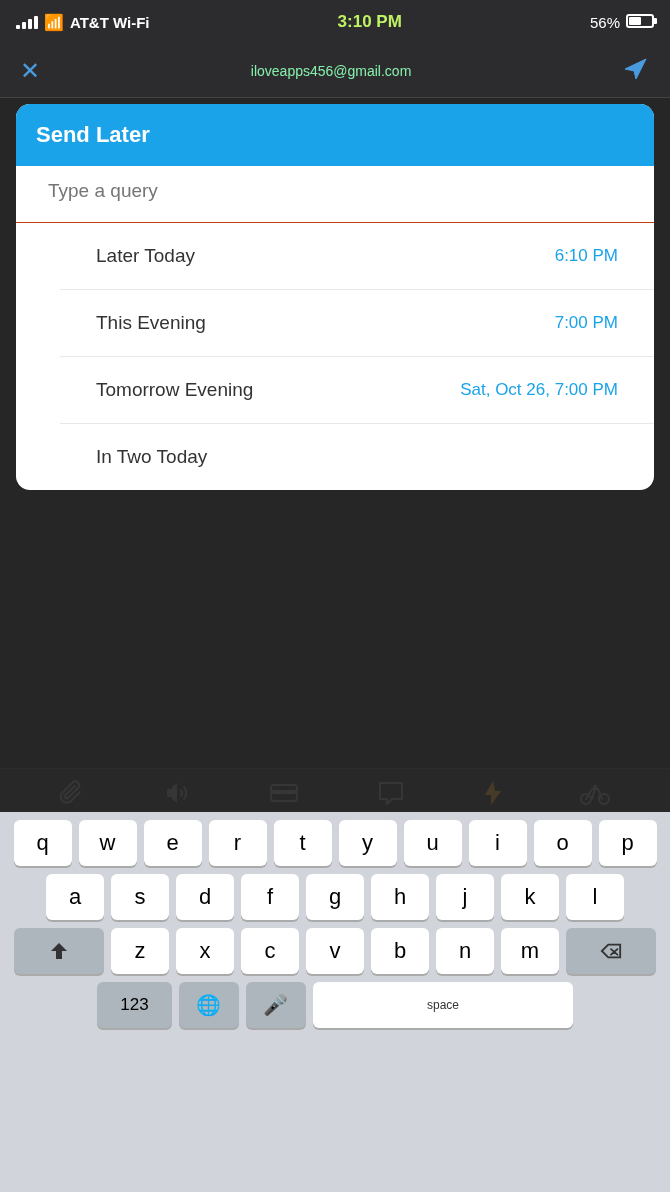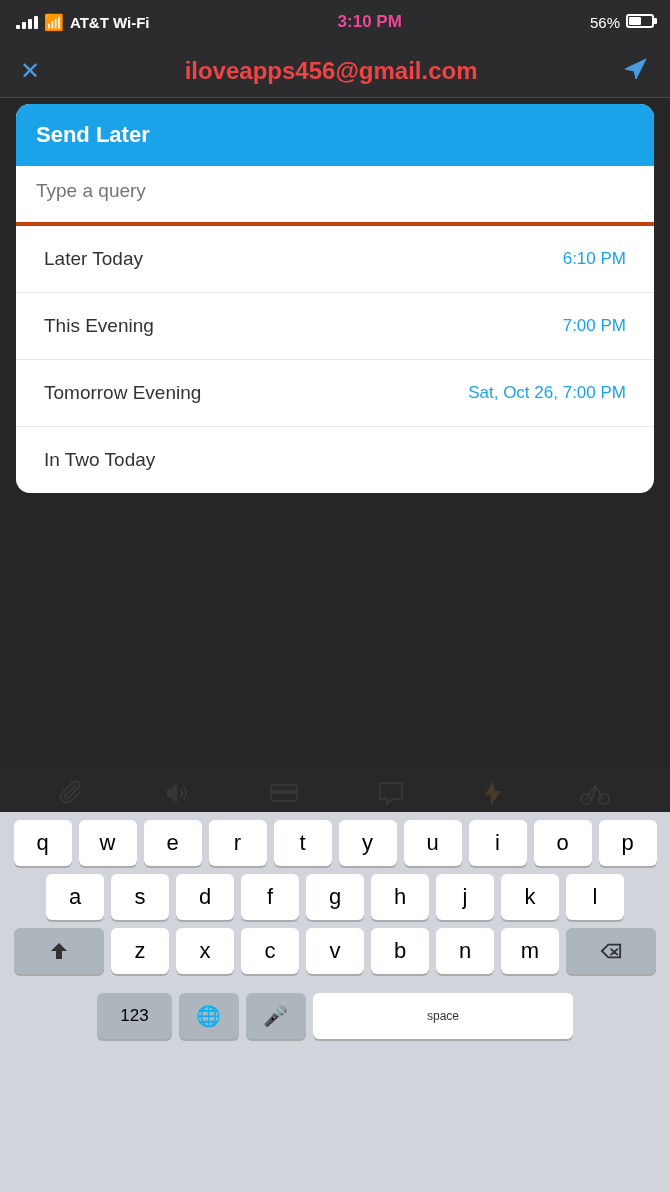--- a/index.html
+++ b/index.html
@@ -42,21 +42,21 @@
       background: #fff;
       border-radius: 1px;
     }
     .wifi-icon {
       font-size: 16px;
       color: #fff;
     }
     .status-center {
       font-size: 17px;
       font-weight: 600;
-      color: #ec4899;
+      color: #bef264;
     }
     .status-right {
       display: flex;
       align-items: flex-start;
       gap: 6px;
       font-size: 15px;
       font-weight: 500;
       color: #fff;
     }
     .battery-icon {
@@ -98,23 +98,23 @@
       padding: 0 20px;
       border-bottom: 1px solid #444;
     }
     .email-close {
       font-size: 24px;
       color: #4a9ade;
       cursor: pointer;
       font-weight: 300;
     }
     .email-address {
-      font-size: 24px;
-      color: #ef4444;
-      font-weight: 700;
+      font-size: 14px;
+      color: #86efac;
+      font-weight: 400;
     }
 
     
     .dialog {
       position: absolute;
       top: 104px;
       left: 16px;
       right: 16px;
       background: #fff;
       border-radius: 14px;
@@ -124,44 +124,45 @@
     .dialog-header {
       background: #1aa3e8;
       padding: 18px 20px;
     }
     .dialog-title {
       font-size: 22px;
       font-weight: 600;
       color: #fff;
     }
     .query-input-container {
-      padding: 14px 20px 20px;
-      border-bottom: 4px solid #c2410c;
+      padding: 14px 32px 20px;
+      border-bottom: 1px solid #c2410c;
     }
     .query-input {
       width: 100%;
       border: none;
       outline: none;
       font-size: 19px;
       color: #aaa;
       background: transparent;
       font-family: -apple-system, 'Helvetica Neue', Arial, sans-serif;
     }
 
     
     .schedule-list {
       padding: 0;
     }
     .schedule-item {
       display: flex;
       align-items: center;
       justify-content: space-between;
-      padding: 22px 28px;
+      padding: 22px 36px;
       border-bottom: 1px solid #e8e8e8;
       cursor: pointer;
+      margin-left: 44px;
     }
     .schedule-item:last-child {
       border-bottom: none;
     }
     .schedule-label {
       font-size: 19px;
       color: #333;
       font-weight: 400;
     }
     .schedule-time {
@@ -248,21 +249,21 @@
     }
     .key.num-key {
       flex: 1.4;
       max-width: 75px;
       font-size: 17px;
     }
     .keyboard-bottom-row {
       display: flex;
       justify-content: center;
       gap: 7px;
-      padding: 19px 4px 4px;
+      padding: 8px 4px 4px;
     }
   </style>
 </head>
 <body>
 
 <div class="status-bar">
   <div class="status-left">
     <div class="signal-bars">
       <div class="signal-bar" style="height:4px;"></div>
       <div class="signal-bar" style="height:7px;"></div>

